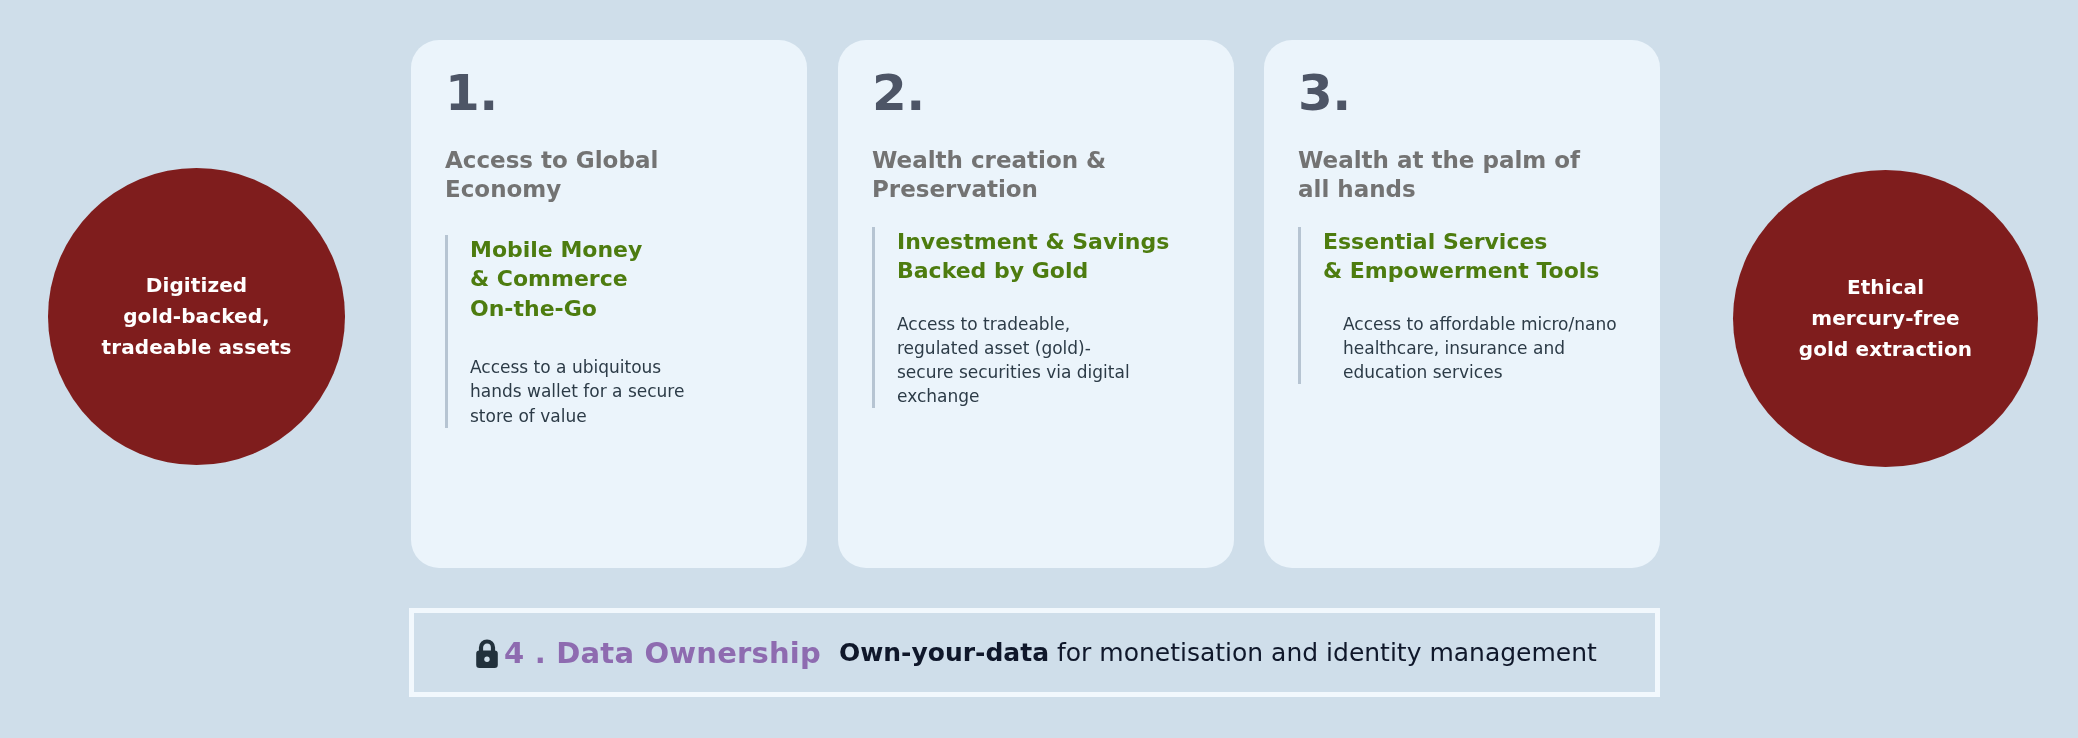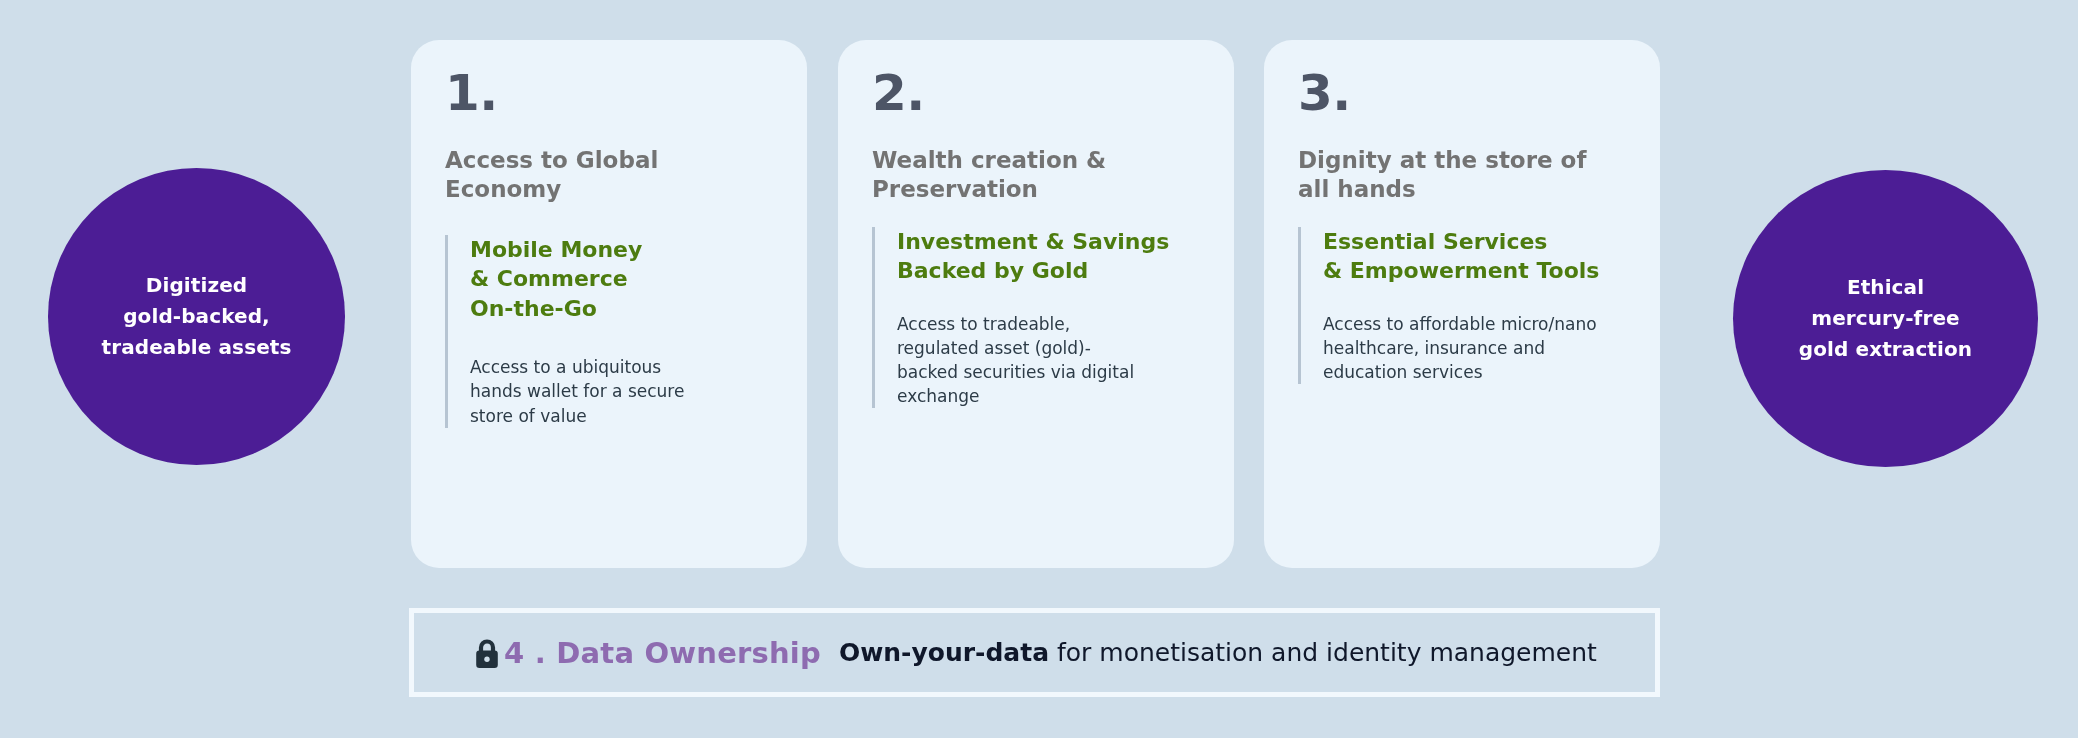--- a/index.html
+++ b/index.html
@@ -18,21 +18,21 @@
   .stage {
     position: relative;
     width: 2078px;
     height: 738px;
   }
 
   
   .circle {
     position: absolute;
     border-radius: 50%;
-    background: #4c1d95;
+    background: #7f1d1d;
     display: flex;
     align-items: center;
     justify-content: center;
     text-align: center;
   }
   .circle-text {
     color: #ffffff;
     font-size: 20px;
     font-weight: bold;
     line-height: 1.55;
@@ -92,21 +92,21 @@
     font-size: 17px;
     font-weight: normal;
     line-height: 1.42;
     white-space: pre-line;
     margin: 32px 0 0 0;
   }
 
   
   #card-1 .card-heading { margin-bottom: 30px; }
   #card-2 .detail-body  { margin-top: 26px; }
-  #card-3 .detail-body  { margin-top: 26px; }
+  #card-3 .detail-body  { margin-top: 26px; margin-left: 20px; }
   #card-2 .detail, #card-3 .detail { margin-top: -8px; }
 
   
   #banner {
     position: absolute;
     left: 409px;
     top: 608px;
     width: 1251px;
     height: 89px;
     box-sizing: border-box;
@@ -170,28 +170,28 @@
 
   <div class="card" id="card-2">
     <div class="card-number">2.</div>
     <div class="card-heading">Wealth creation &amp;
 Preservation</div>
     <div class="detail">
       <p class="detail-title">Investment &amp; Savings
 Backed by Gold</p>
       <p class="detail-body">Access to tradeable,
 regulated asset (gold)-
-backed securities via digital
+secure securities via digital
 exchange</p>
     </div>
   </div>
 
   <div class="card" id="card-3">
     <div class="card-number">3.</div>
-    <div class="card-heading">Dignity at the store of
+    <div class="card-heading">Wealth at the palm of
 all hands</div>
     <div class="detail">
       <p class="detail-title">Essential Services
 &amp; Empowerment Tools</p>
       <p class="detail-body">Access to affordable micro/nano
 healthcare, insurance and
 education services</p>
     </div>
   </div>
 

